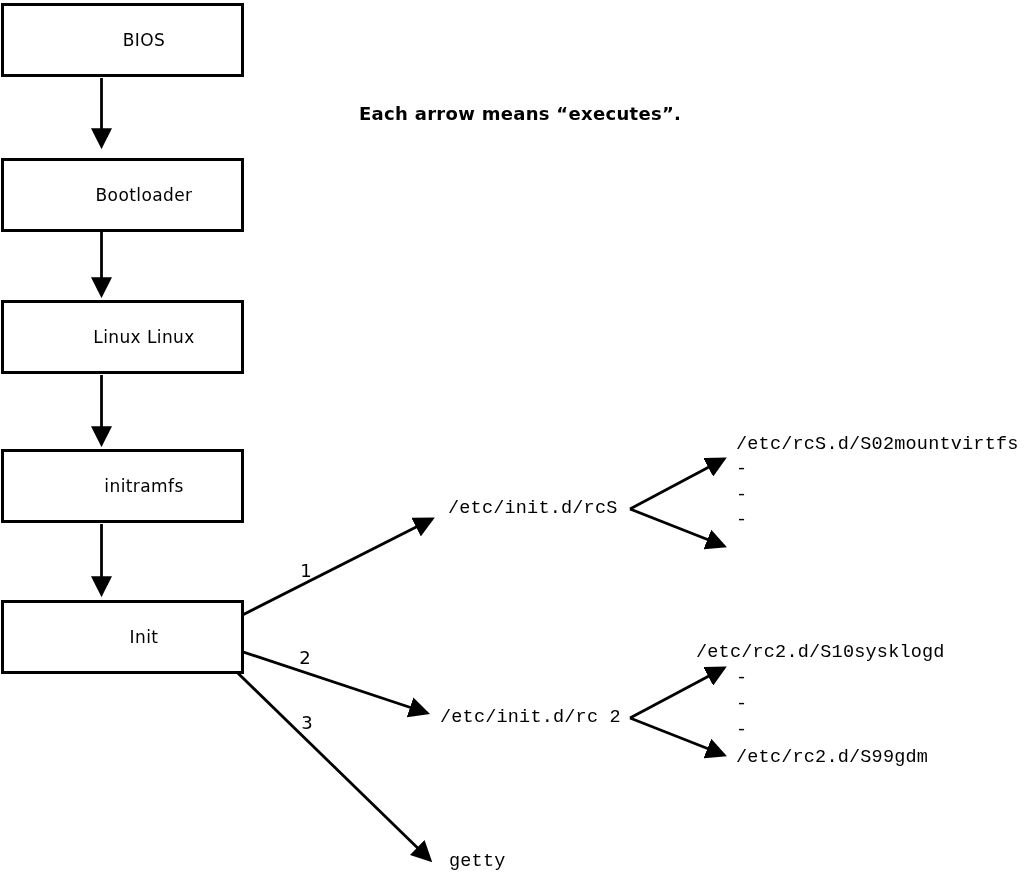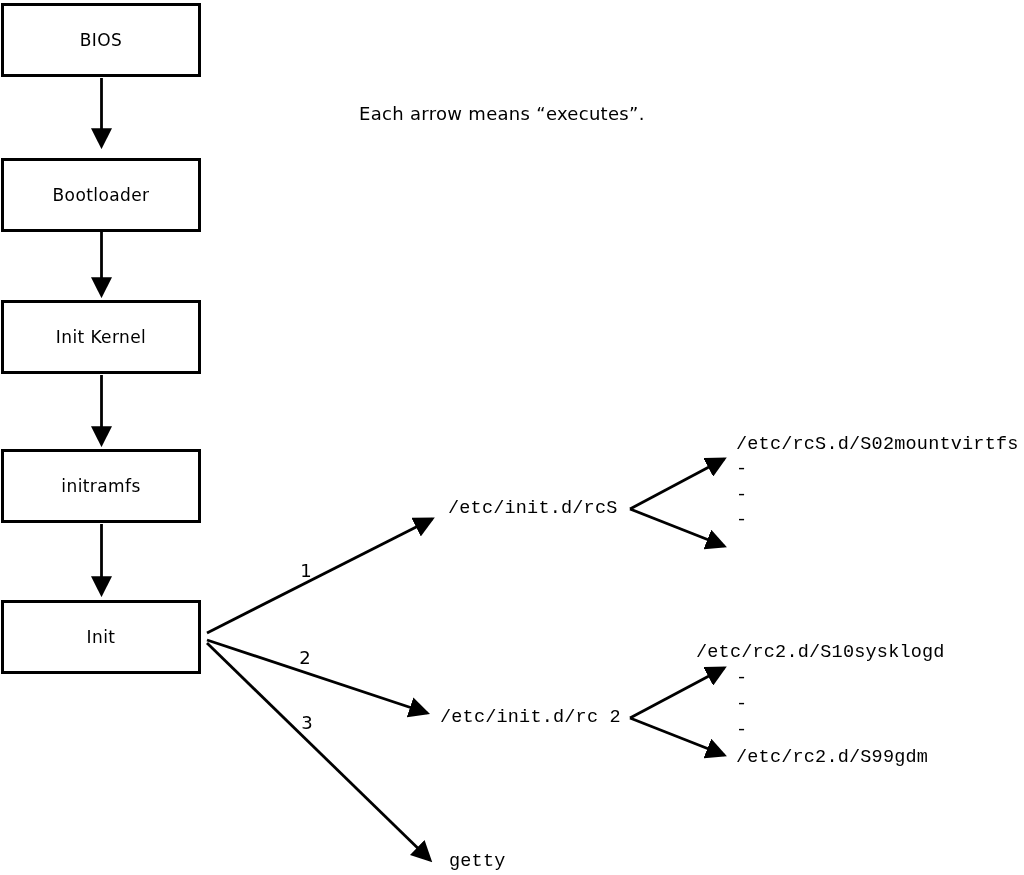--- a/index.html
+++ b/index.html
@@ -22,33 +22,34 @@
     left: 1px;
     width: 194px;
     height: 68px;
     border: 3px solid #000;
     background: #fff;
     display: flex;
     align-items: center;
     justify-content: center;
     font-size: 17px;
     letter-spacing: 0.4px;
+    padding-left: 43px;
   }
   .txt {
     position: absolute;
     transform: translateY(-50%);
     white-space: pre;
     line-height: 1;
   }
   .mono {
     font-family: Liberation Mono, monospace;
     font-size: 18.5px;
     letter-spacing: 0.2px;
   }
-  .caption { font-size: 18px; letter-spacing: 0.3px; }
+  .caption { font-size: 18px; letter-spacing: 0.3px; font-weight: bold; }
   .edge-label {
     position: absolute;
     transform: translate(-50%, -50%);
     font-size: 18px;
     line-height: 1;
   }
 </style>
 </head>
 <body>
 
@@ -72,21 +73,21 @@
 
     <line x1="630" y1="509" x2="724" y2="459" marker-end="url(#ah)"></line>
     <line x1="630" y1="509" x2="724" y2="546" marker-end="url(#ah)"></line>
 
     <line x1="630" y1="718" x2="724" y2="668" marker-end="url(#ah)"></line>
     <line x1="630" y1="718" x2="724" y2="755" marker-end="url(#ah)"></line>
   </svg>
 
   <div class="node" style="top:3px">BIOS</div>
   <div class="node" style="top:158px">Bootloader</div>
-  <div class="node" style="top:300px">Init Kernel</div>
+  <div class="node" style="top:300px">Linux Linux</div>
   <div class="node" style="top:449px">initramfs</div>
   <div class="node" style="top:600px">Init</div>
 
   <div class="txt caption" style="left:359px; top:114px">Each arrow means “executes”.</div>
 
   <div class="edge-label" style="left:306px; top:571px">1</div>
   <div class="edge-label" style="left:305px; top:658px">2</div>
   <div class="edge-label" style="left:307px; top:723px">3</div>
 
   <div class="txt mono" style="left:448px; top:509px">/etc/init.d/rcS</div>

